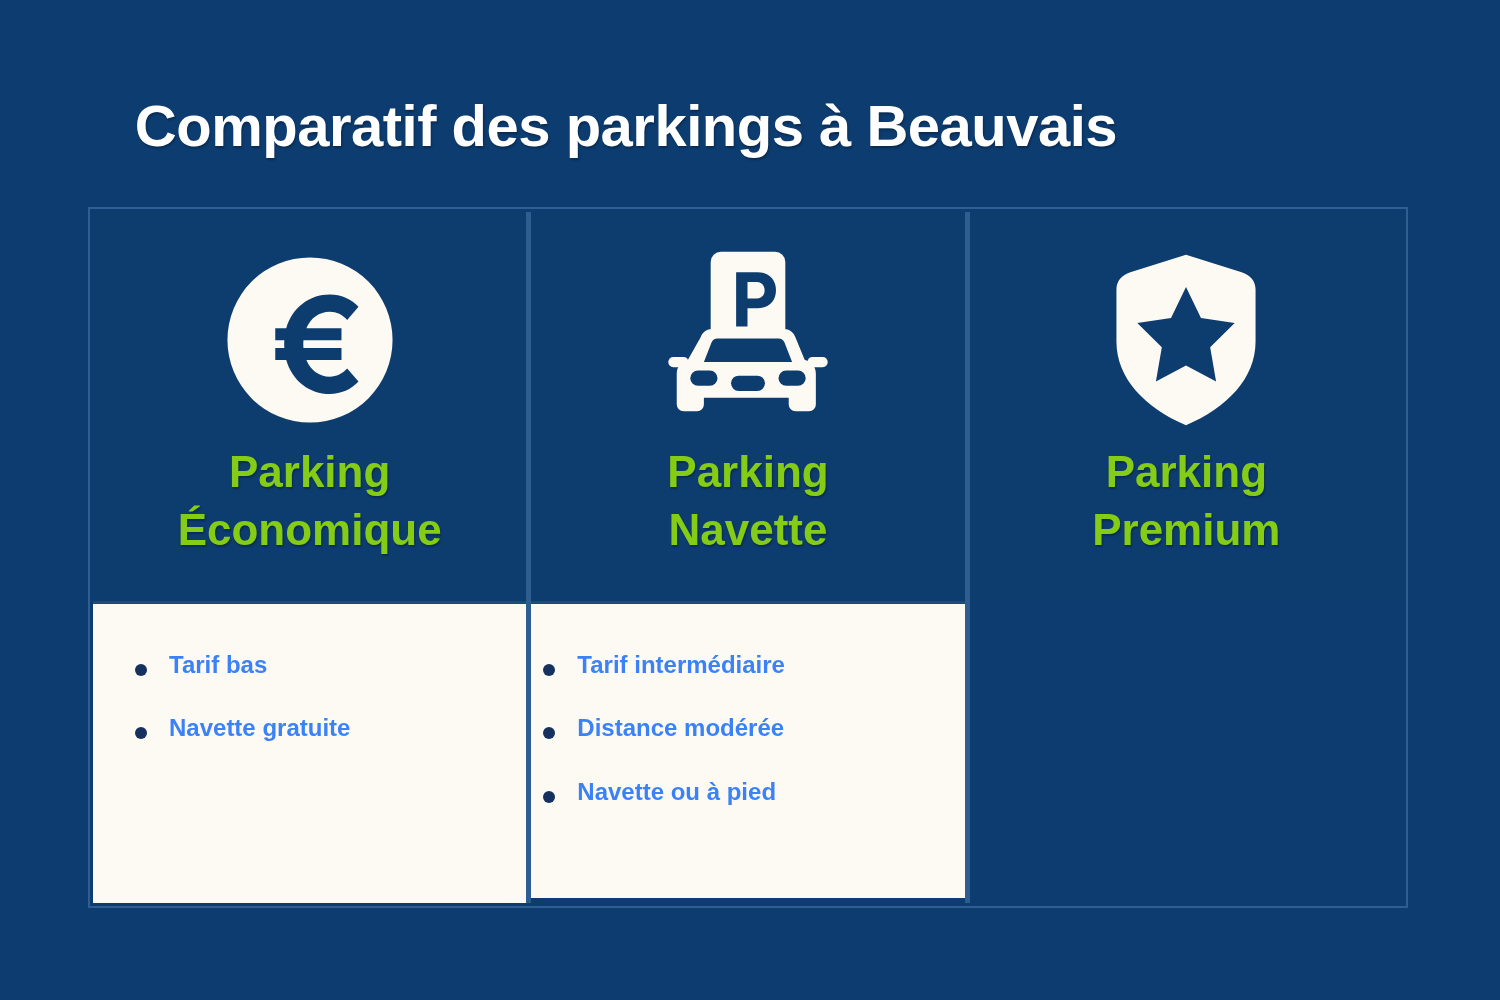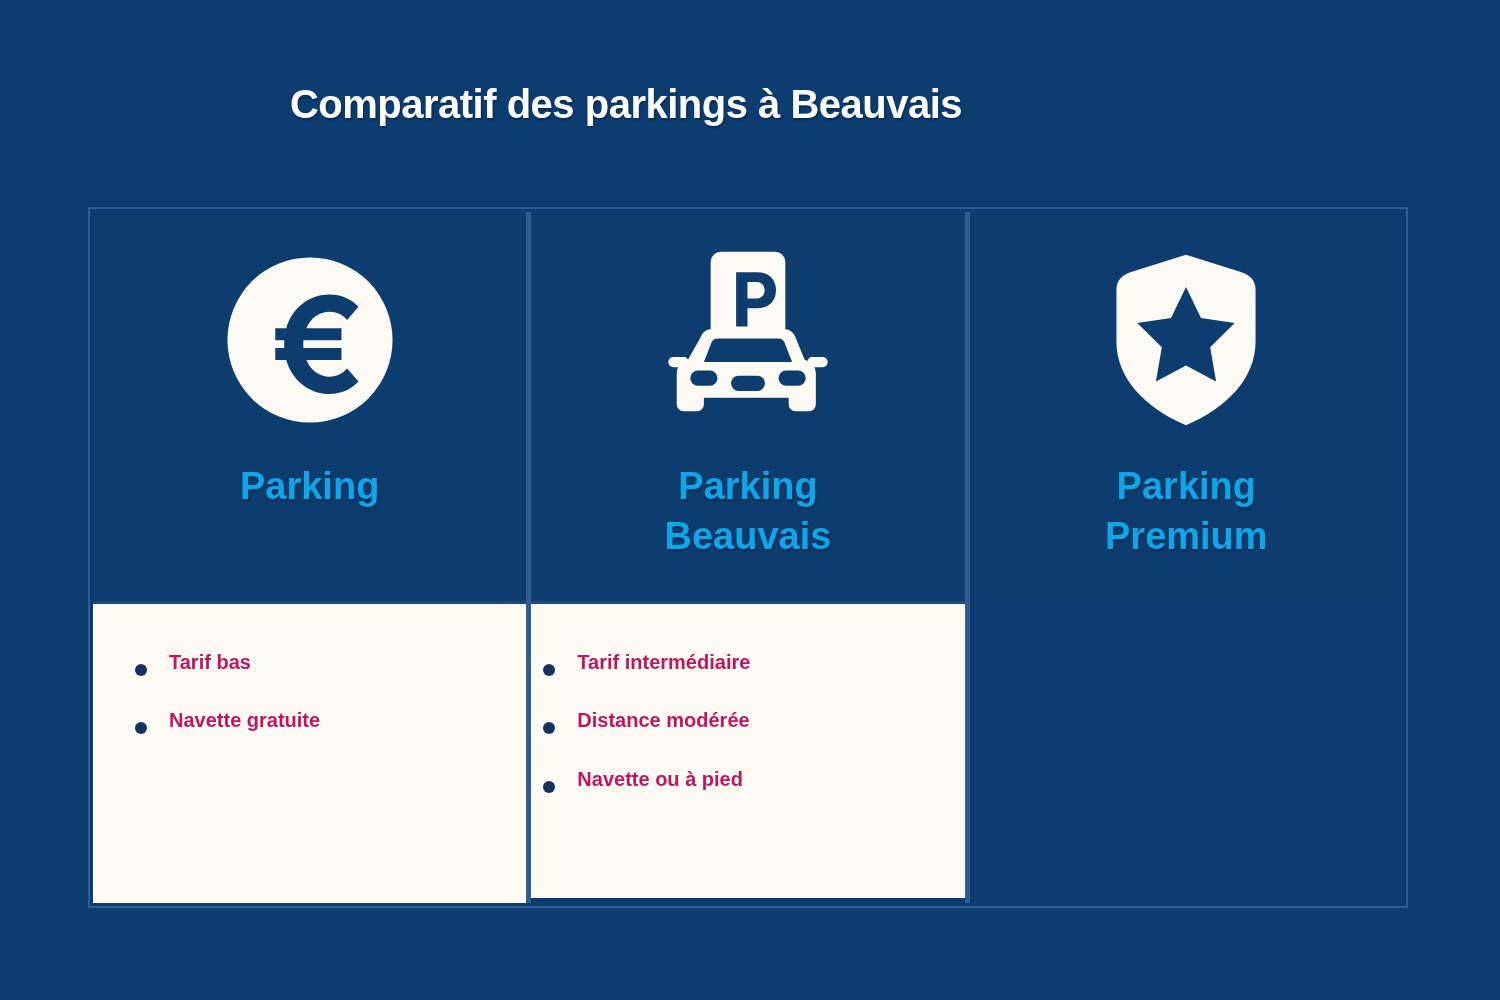--- a/index.html
+++ b/index.html
@@ -12,25 +12,25 @@
     background: #0c3c70;
     font-family: "Liberation Sans", sans-serif;
     overflow: hidden;
     position: relative;
   }
 
   
   .page-title {
     position: absolute;
     left: 0;
-    top: 82px;
+    top: 94px;
     width: 1252px;
     text-align: center;
     color: #ffffff;
-    font-size: 40px;
+    font-size: 58px;
     font-weight: bold;
     letter-spacing: -0.5px;
     line-height: 1.1;
     text-shadow: 1px 2px 2px rgba(0,0,0,0.28);
   }
 
   
   .table-outer {
     position: absolute;
     left: 88px;
@@ -73,23 +73,23 @@
     padding-top: 30px;
     position: relative;
   }
   .col-icon {
     height: 195px;
     display: flex;
     align-items: center;
     justify-content: center;
   }
   .col-title {
-    margin-top: 24px;
-    color: #0ea5e9;
-    font-size: 38px;
+    margin-top: 6px;
+    color: #84cc16;
+    font-size: 44px;
     font-weight: bold;
     line-height: 1.32;
     text-align: center;
     text-shadow: 1px 2px 2px rgba(0,0,0,0.25);
     padding: 0 10px;
   }
 
   
   .col-body {
     flex: 1 1 auto;
@@ -100,22 +100,22 @@
   }
   .col-body.short { margin-bottom: 5px; padding-left: 8px; }
 
   .feature-list {
     list-style: none;
     margin: 0;
     padding: 0;
   }
   .feature-item {
     position: relative;
-    color: #be185d;
-    font-size: 20px;
+    color: #3b82f6;
+    font-size: 24px;
     font-weight: 600;
     line-height: 1.22;
     padding-left: 38px;
     margin-bottom: 34px;
   }
   .feature-item:last-child { margin-bottom: 0; }
   .feature-item::before {
     content: "";
     position: absolute;
     left: 4px;
@@ -146,20 +146,21 @@
                      M61.5 23.5c6.6 0 12.4 2.6 16.7 7.2l-6.6 7.6c-2.7-3-6.2-4.7-10.1-4.7
                      -6.1 0-11.2 3.7-13.6 9.6h20.4v6.9H46.2c-.1.9-.1 1.6-.1 2.4
                      0 .7 0 1.4.1 2.2h22.1v6.9H47.9c2.4 5.9 7.5 9.7 13.6 9.7
                      3.9 0 7.4-1.7 10.1-4.7l6.6 7.6c-4.3 4.6-10.1 7.2-16.7 7.2
                      -11.8 0-21.9-7.7-25.3-19.8h-6.4v-6.9h5.3c-.1-.7-.1-1.5-.1-2.2
                      0-.8 0-1.6.1-2.4h-5.3v-6.9h6.4c3.4-12.1 13.5-19.7 25.3-19.7z"></path>
           </svg>
         </div>
         <div class="col-title">
           <span>Parking</span><br>
+          <span>Économique</span>
         </div>
       </div>
       <div class="col-body">
         <ul class="feature-list">
           <li class="feature-item">Tarif bas</li>
           <li class="feature-item">Navette gratuite</li>
         </ul>
       </div>
     </div>
 
@@ -182,21 +183,21 @@
             <rect fill="#0d3c6e" x="70" y="74" width="16" height="9" rx="4.5"></rect>
 
             <rect fill="#0d3c6e" x="42" y="77" width="20" height="9" rx="4.5"></rect>
 
             <path fill="#fdfaf3" d="M8 66h6a3 3 0 0 1 0 6H8a3 3 0 0 1 0-6z"></path>
             <path fill="#fdfaf3" d="M90 66h6a3 3 0 0 1 0 6h-6a3 3 0 0 1 0-6z"></path>
           </svg>
         </div>
         <div class="col-title">
           <span>Parking</span><br>
-          <span>Beauvais</span>
+          <span>Navette</span>
         </div>
       </div>
       <div class="col-body short">
         <ul class="feature-list">
           <li class="feature-item">Tarif intermédiaire</li>
           <li class="feature-item">Distance modérée</li>
           <li class="feature-item">Navette ou à pied</li>
         </ul>
       </div>
     </div>

